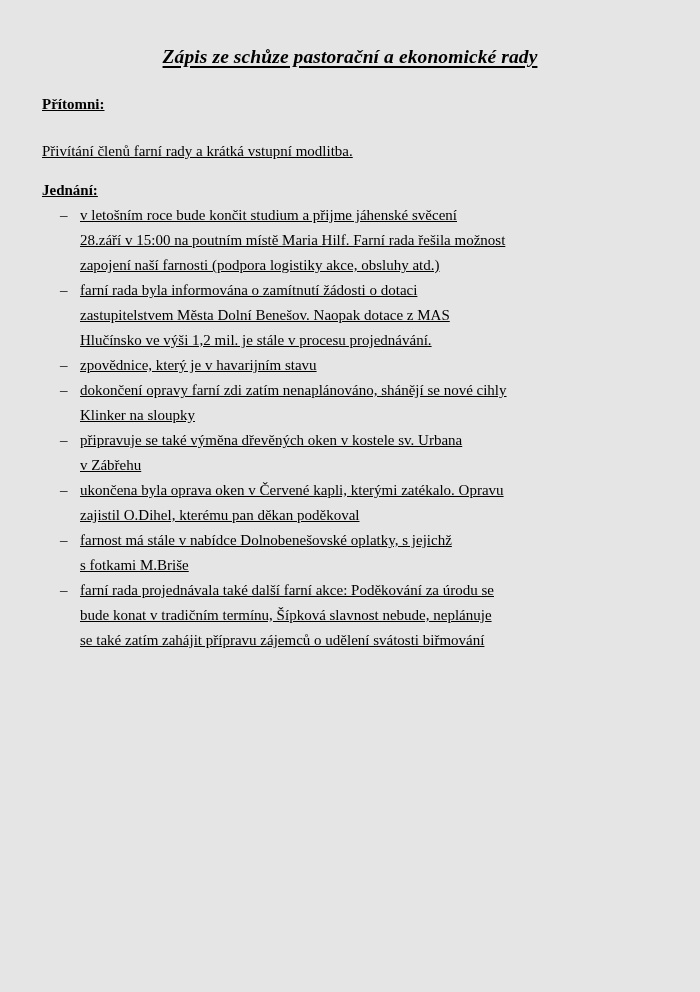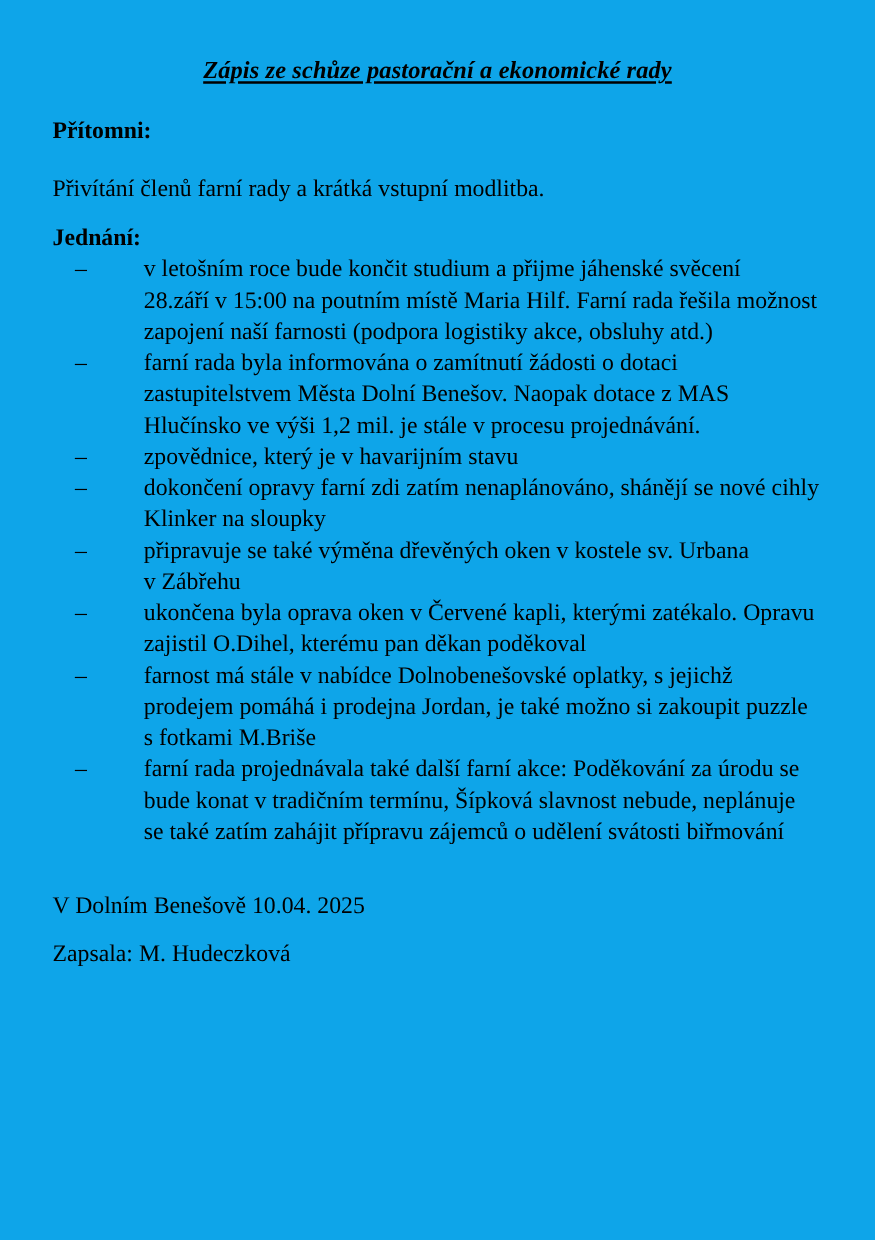--- a/index.html
+++ b/index.html
@@ -15,21 +15,21 @@
     color: #000000;
     -webkit-font-smoothing: antialiased;
   }
   .page {
     position: relative;
     width: 700px;
     height: 992px;
     box-sizing: border-box;
     padding: 0;
     overflow: hidden;
-    background: #0ea5e9;
+    background: #e5e5e5;
   }
 
   
   .doc-title {
     margin: 0;
     padding-top: 44px;
     text-align: center;
     font-size: 19.5px;
     font-weight: bold;
     font-style: italic;
@@ -42,22 +42,23 @@
   .doc-title .title-line > span {
     display: inline-block;
     text-decoration: underline;
     text-underline-offset: 2.5px;
     text-decoration-thickness: 1.6px;
   }
 
   
   .body-area {
     padding: 0 29px 0 42px;
-    font-size: 19px;
+    font-size: 15px;
     line-height: 25px;
+    text-decoration: underline;
   }
 
   .block {
     margin: 0;
   }
   .spacer-sm { height: 14px; }
   .spacer-md { height: 22px; }
   .spacer-lg { height: 34px; }
 
   .label-bold {
@@ -91,21 +92,20 @@
     top: 0;
     width: 14px;
     text-align: left;
   }
   .agenda-item .item-text {
     display: block;
   }
   .agenda-item .item-text .ln {
     display: block;
     white-space: nowrap;
-    margin-left: 35px;
   }
 
   
   .footer-line {
     display: block;
   }
 </style>
 </head>
 <body>
 
@@ -179,38 +179,32 @@
         <span class="item-text">
           <span class="ln">ukončena byla oprava oken v Červené kapli, kterými zatékalo. Opravu</span>
           <span class="ln">zajistil O.Dihel, kterému pan děkan poděkoval</span>
         </span>
       </li>
 
       <li class="agenda-item">
         <span class="dash">–</span>
         <span class="item-text">
           <span class="ln">farnost má stále v nabídce Dolnobenešovské oplatky, s jejichž</span>
-          <span class="ln">prodejem pomáhá i prodejna Jordan, je také možno si zakoupit puzzle</span>
           <span class="ln">s fotkami M.Briše</span>
         </span>
       </li>
 
       <li class="agenda-item">
         <span class="dash">–</span>
         <span class="item-text">
           <span class="ln">farní rada projednávala také další farní akce: Poděkování za úrodu se</span>
           <span class="ln">bude konat v tradičním termínu, Šípková slavnost nebude, neplánuje</span>
           <span class="ln">se také zatím zahájit přípravu zájemců o udělení svátosti biřmování</span>
         </span>
       </li>
 
     </ul>
 
     <div class="spacer-lg"></div>
 
-    <div class="block">
-      <span class="footer-line">V Dolním Benešově 10.04. 2025</span>
-      <div class="spacer-sm"></div>
-      <span class="footer-line">Zapsala: M. Hudeczková</span>
-    </div>
 
   </div>
 </div>
 
 </body></html>

